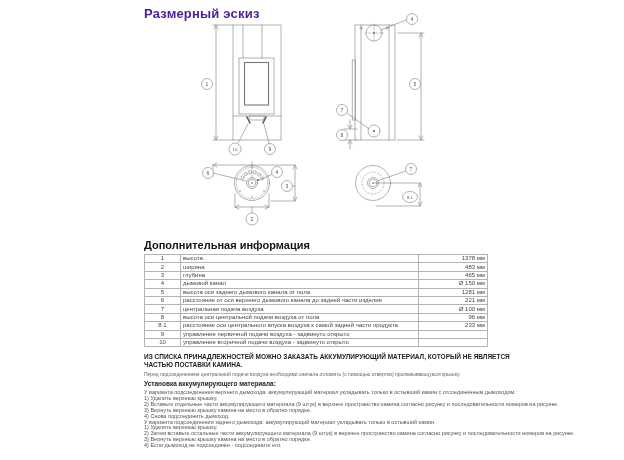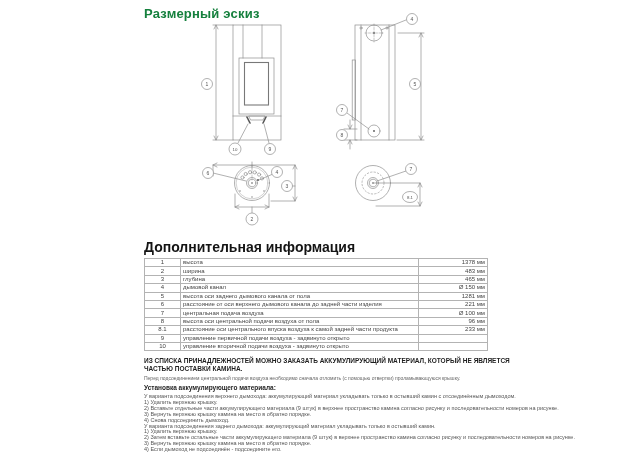--- a/index.html
+++ b/index.html
@@ -2,30 +2,30 @@
 <html><head>
 <meta charset="utf-8">
 <style>
   html,body { margin:0; padding:0; background:#fff; }
   .page {
     position:relative; width:624px; height:460px; background:#ffffff;
     font-family:"Liberation Sans", sans-serif; overflow:hidden;
   }
   .drawing-title {
     position:absolute; left:144px; top:6px; margin:0;
-    font-size:13px; font-weight:bold; color:#15803d; letter-spacing:.2px;
+    font-size:13px; font-weight:bold; color:#4c1d95; letter-spacing:.2px;
   }
   .sketch-svg { position:absolute; left:140px; top:8px; }
   .callout-text {
     font-size:5px; fill:#555; font-family:"Liberation Sans", sans-serif;
     text-anchor:middle; dominant-baseline:central;
   }
   .callout-text.sm { font-size:4.4px; }
   .info { position:absolute; left:144px; top:239px; width:472px; }
-  .table-title { margin:0 0 3px 0; font-size:14px; font-weight:bold; color:#141414; }
+  .table-title { margin:0 0 3px 0; font-size:11px; font-weight:bold; color:#141414; }
   table.dims { border-collapse:collapse; width:344px; table-layout:fixed; }
   table.dims td {
     border:1px solid #b3b3b3; font-size:6px; color:#444;
     padding:0 2px; height:7.4px; line-height:7px;
     white-space:nowrap; overflow:hidden;
   }
   td.c-num { width:31px; text-align:center; }
   td.c-desc { text-align:left; }
   td.c-val { width:64px; text-align:right; }
   .warn { margin:6px 0 0 0; width:392px; font-size:6.5px; font-weight:bold; color:#1e1e1e; line-height:1.12; }

